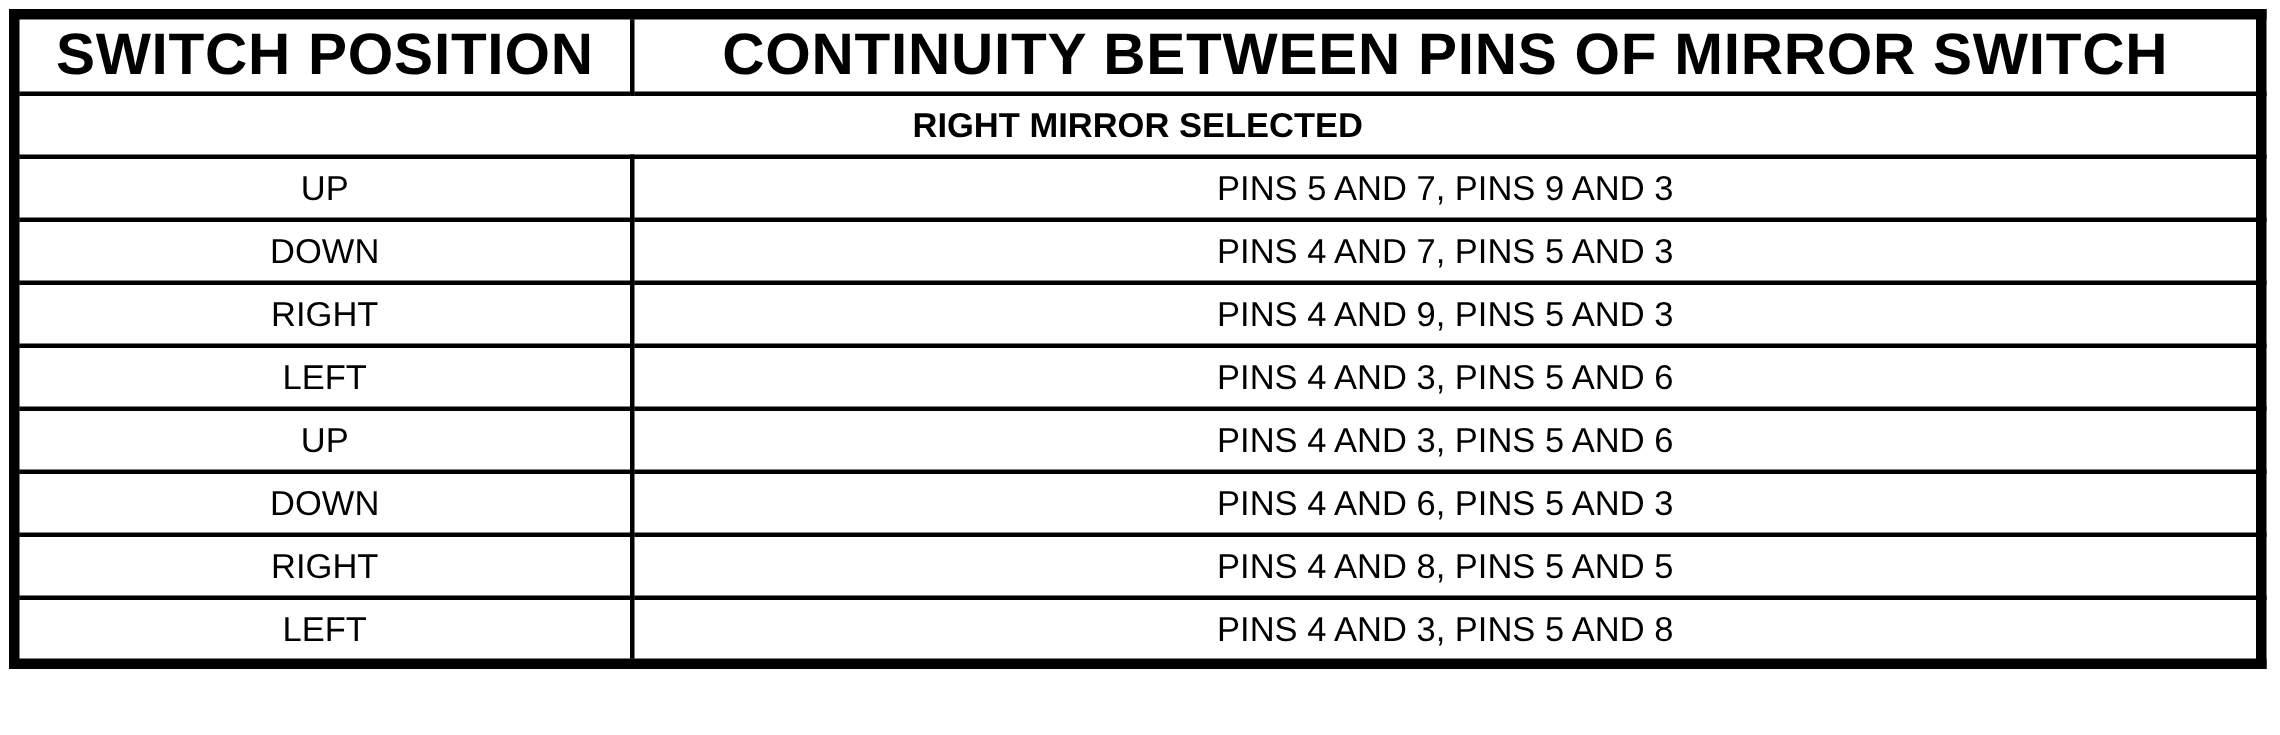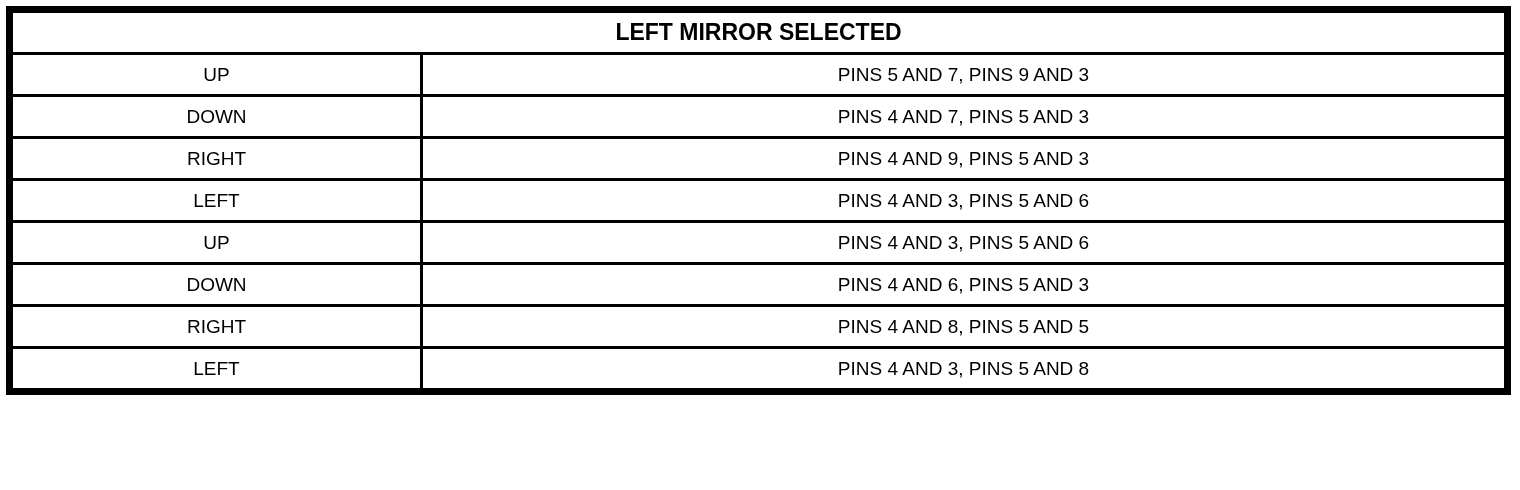--- a/index.html
+++ b/index.html
@@ -39,37 +39,41 @@
     font-weight: bold;
     letter-spacing: 0.5px;
   }
   tr.section-row td {
     height: 39px;
     font-size: 23px;
     font-weight: bold;
   }
   tr.data-row td {
     height: 39px;
-    font-size: 19px;
+    font-size: 23px;
     font-weight: normal;
   }
 </style>
 </head>
 <body>
 
 <div class="table-wrap">
   <table class="continuity-table">
     <colgroup>
       <col class="col-position">
       <col class="col-continuity">
     </colgroup>
     <tbody>
+      <tr class="header-row">
+        <th>SWITCH POSITION</th>
+        <th>CONTINUITY BETWEEN PINS OF MIRROR SWITCH</th>
+      </tr>
 
       <tr class="section-row">
-        <td colspan="2">LEFT MIRROR SELECTED</td>
+        <td colspan="2">RIGHT MIRROR SELECTED</td>
       </tr>
       <tr class="data-row">
         <td>UP</td>
         <td>PINS 5 AND 7, PINS 9 AND 3</td>
       </tr>
       <tr class="data-row">
         <td>DOWN</td>
         <td>PINS 4 AND 7, PINS 5 AND 3</td>
       </tr>
       <tr class="data-row">

